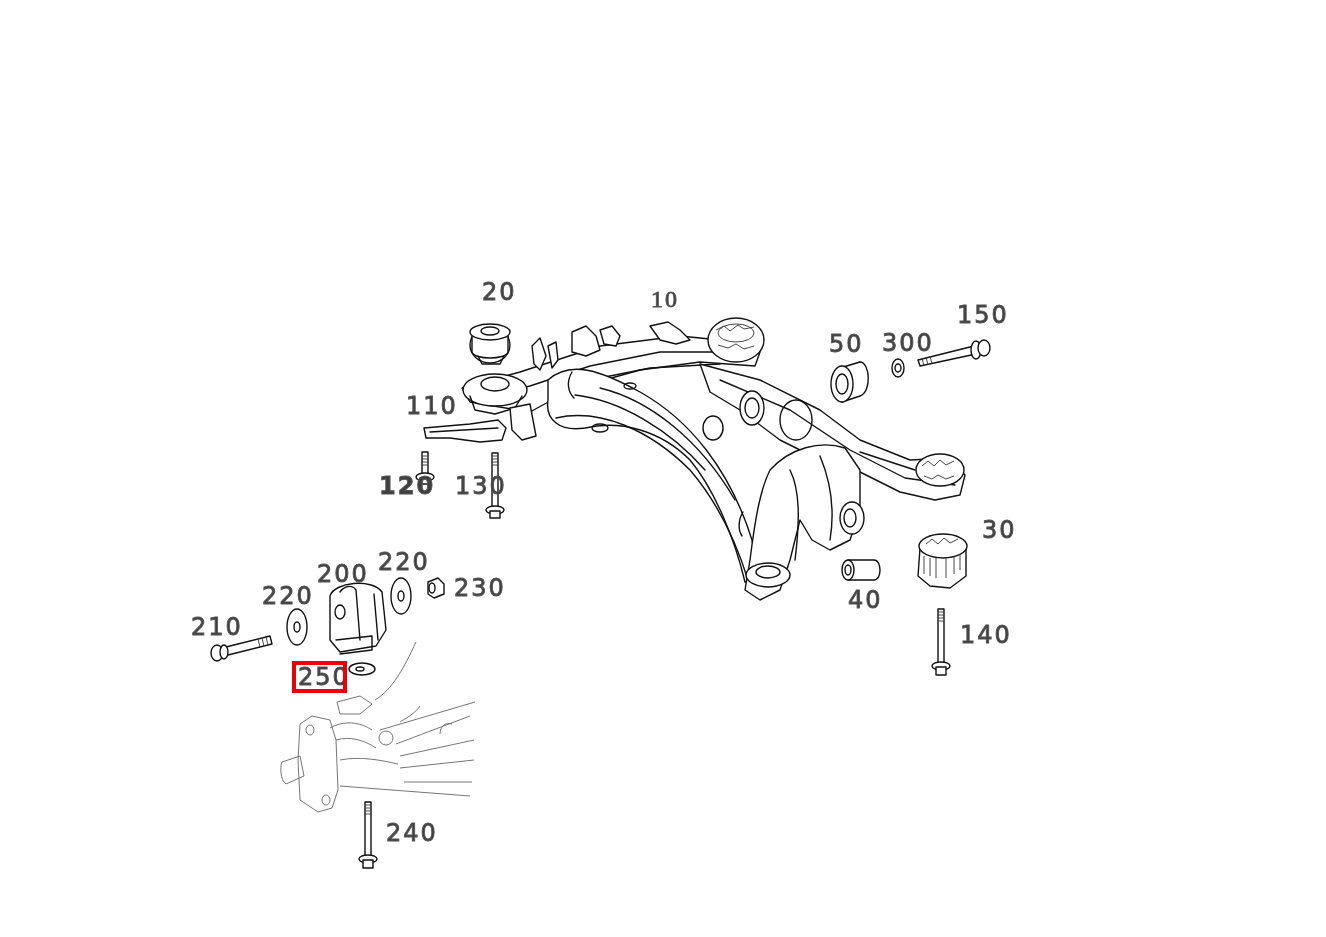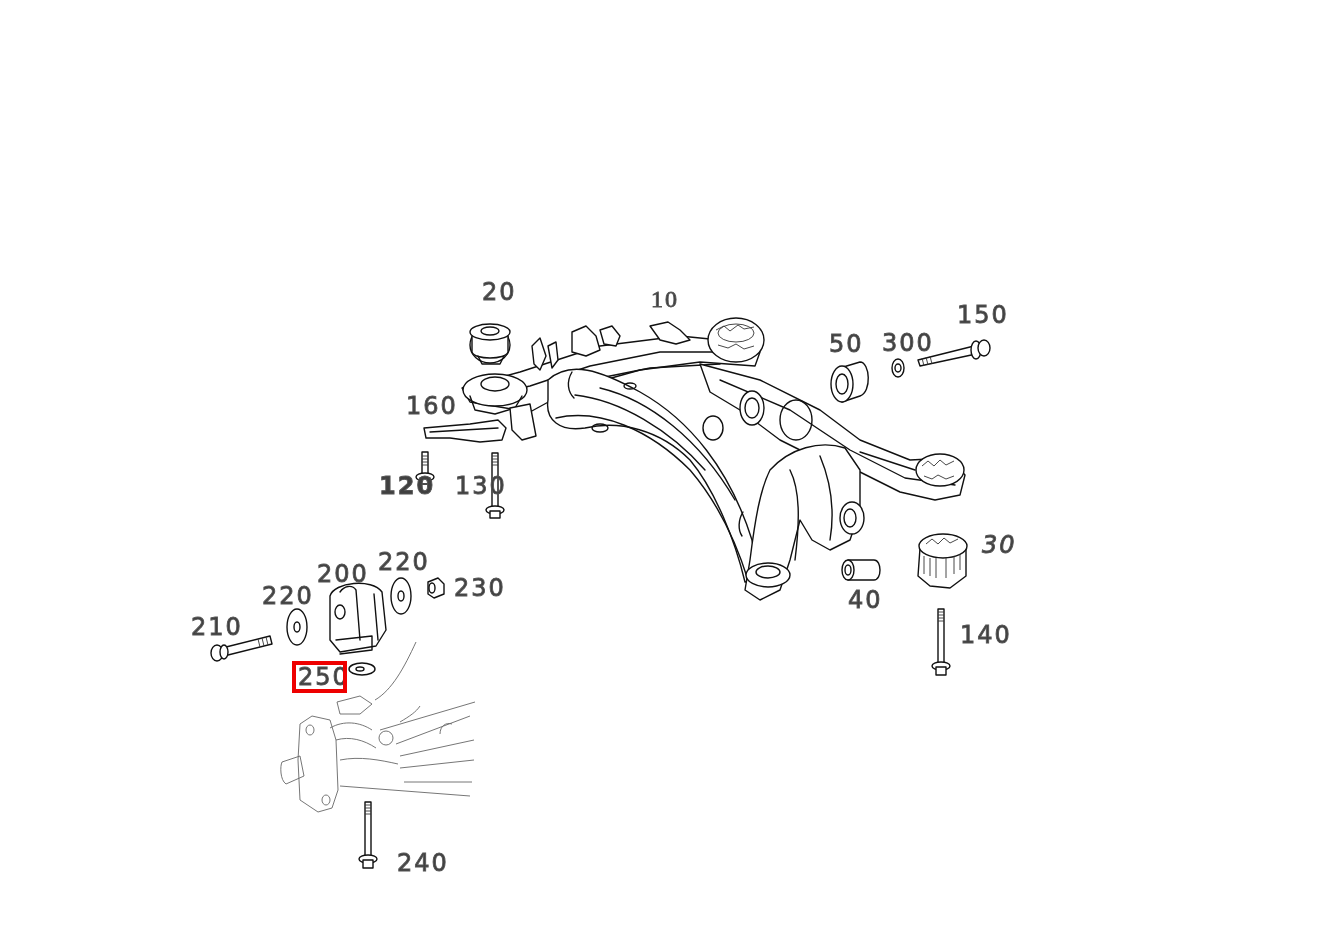--- a/index.html
+++ b/index.html
@@ -205,32 +205,32 @@
       <rect class="fl" x="365" y="802" width="6" height="55"></rect>
       <path class="thin" d="M365,805 h6 M365,808 h6 M365,811 h6 M365,814 h6"></path>
       <ellipse class="fl" cx="368" cy="859" rx="9" ry="4"></ellipse>
       <rect class="fl" x="363" y="860" width="10" height="8"></rect>
     </g>
   </svg>
 
   
   <div class="callout" style="left:651px;top:289px;font-family:Liberation Serif, serif;">10</div>
   <div class="callout" style="left:482px;top:282px;">20</div>
-  <div class="callout" style="left:982px;top:535px;font-style:italic;">30</div>
+  <div class="callout" style="left:982px;top:520px;">30</div>
   <div class="callout" style="left:848px;top:590px;">40</div>
   <div class="callout" style="left:829px;top:334px;">50</div>
-  <div class="callout" style="left:406px;top:396px;">160</div>
+  <div class="callout" style="left:406px;top:396px;">110</div>
   <div class="callout" style="left:379px;top:476px;font-weight:bold;">120</div>
   <div class="callout" style="left:455px;top:476px;text-align:center;">130</div>
   <div class="callout" style="left:960px;top:625px;">140</div>
   <div class="callout" style="left:317px;top:564px;">200</div>
   <div class="callout" style="left:191px;top:617px;">210</div>
   <div class="callout" style="left:262px;top:586px;">220</div>
   <div class="callout" style="left:378px;top:552px;">220</div>
   <div class="callout" style="left:454px;top:578px;">230</div>
-  <div class="callout" style="left:386px;top:853px;margin-left:11px;">240</div>
+  <div class="callout" style="left:386px;top:823px;">240</div>
   <div class="callout" style="left:298px;top:667px;">250</div>
   <div class="callout" style="left:957px;top:305px;">150</div>
   <div class="callout" style="left:882px;top:333px;">300</div>
 
   
   <div id="highlight-box" style="left:292px;top:661px;width:55px;height:32px;"></div>
 </div>
 
 </body></html>

